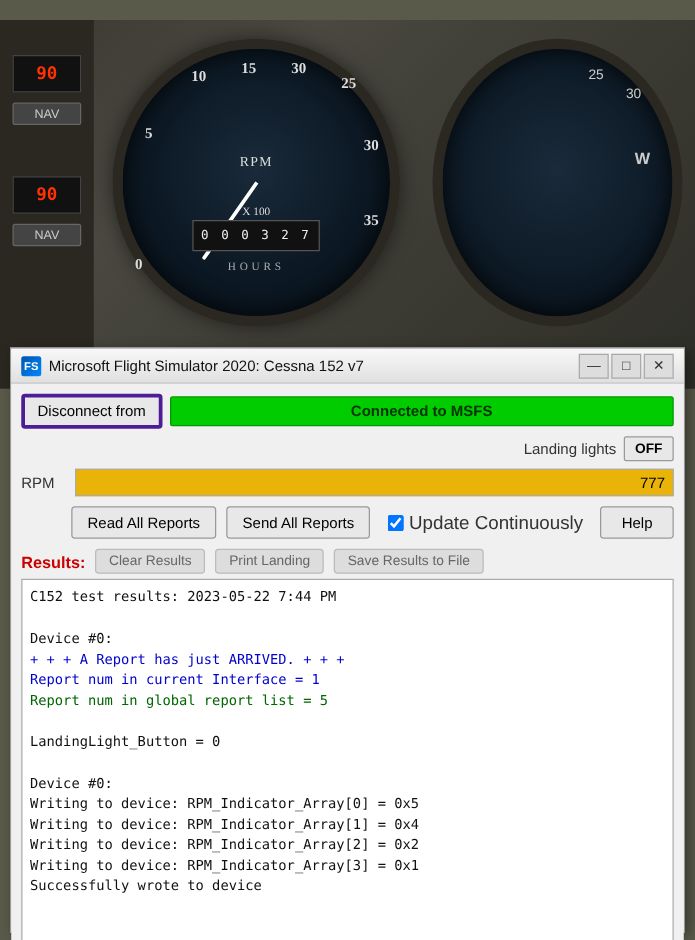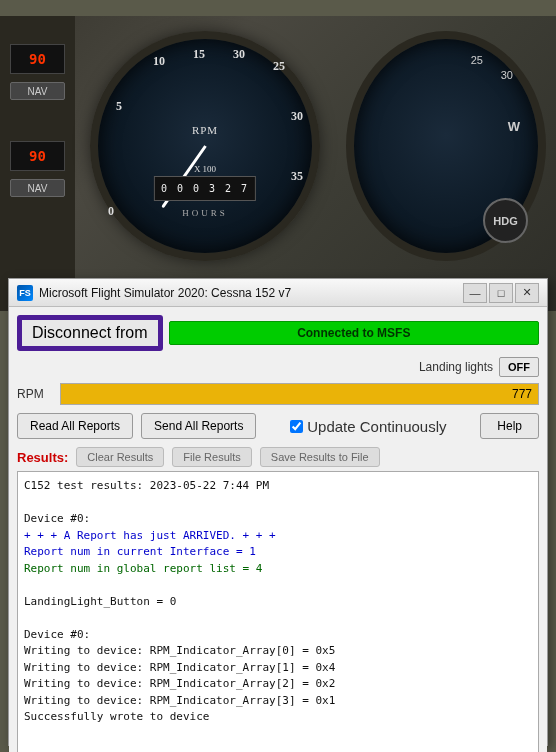--- a/index.html
+++ b/index.html
@@ -152,24 +152,24 @@
     .row-connect {
       display: flex;
       align-items: center;
       gap: 6px;
       margin-bottom: 6px;
     }
 
     .btn-disconnect {
       padding: 4px 10px;
       background: #e8e8e8;
-      border: 5px solid #4c1d95;
+      border: 3px solid #4c1d95;
       border-radius: 3px;
       cursor: pointer;
-      font-size: 16px;
+      font-size: 12px;
       white-space: nowrap;
     }
 
     .connected-label {
       flex: 1;
       background: #00cc00;
       border: 1px solid #009900;
       color: #003300;
       font-size: 12px;
       font-weight: bold;
@@ -224,20 +224,21 @@
       text-align: right;
       background: #eab308;
     }
 
     
     .row-buttons {
       display: flex;
       align-items: center;
       gap: 8px;
       margin-bottom: 8px;
+      margin-left: 40px;
     }
 
     .btn-action {
       padding: 5px 12px;
       background: #e8e8e8;
       border: 1px solid #999;
       border-radius: 3px;
       cursor: pointer;
       font-size: 12px;
     }
@@ -369,21 +370,20 @@
     <div style="position:absolute; bottom:52px; left:50%; transform:translateX(-50%); background:#111; border:1px solid #555; color:#eee; font-size:10px; font-family:monospace; padding:6px 6px; letter-spacing:2px; white-space:nowrap;">0 0 0 3 2 7</div>
 
     <div style="position:absolute; bottom:35px; left:50%; transform:translateX(-50%); color:#aaa; font-size:9px; font-family:serif; letter-spacing:3px;">HOURS</div>
   </div>
 
   <div class="gauge-right" style="position:absolute; top:15px; right:10px; width:200px; height:230px;">
     <span style="position:absolute; top:80px; right:18px; color:#ccc; font-size:13px; font-weight:bold;">W</span>
     <span style="position:absolute; top:30px; right:25px; color:#ccc; font-size:11px;">30</span>
     <span style="position:absolute; top:15px; right:55px; color:#ccc; font-size:11px;">25</span>
 
-    <div style="position:absolute; bottom:10px; right:10px; width:45px; height:45px; border-radius:50%; background:#222; border:2px solid #666; display:flex; align-items:center; justify-content:center; color:#ccc; font-size:11px; font-weight:bold;">HDG</div>
   </div>
 </div>
 
 <div class="dialog">
 
   <div class="dialog-titlebar">
     <div class="dialog-icon">FS</div>
     <span class="dialog-title">Microsoft Flight Simulator 2020: Cessna 152 v7</span>
     <div class="title-btn">—</div>
     <div class="title-btn">□</div>
@@ -413,31 +413,31 @@
       <div class="checkbox-row">
         <input type="checkbox" id="update-check" checked="" style="">
         <label class="checkbox-label" for="update-check">Update Continuously</label>
       </div>
       <button class="btn-help">Help</button>
     </div>
 
     <div class="results-header">
       <span class="results-title">Results:</span>
       <button class="btn-results">Clear Results</button>
-      <button class="btn-results">File Results</button>
+      <button class="btn-results">Print Landing</button>
       <button class="btn-results">Save Results to File</button>
     </div>
 
     <div class="results-area" id="results-area">
     <div>C152 test results:  2023-05-22 7:44 PM</div>
         <div>&nbsp;</div>
         <div>Device #0:</div>
         <div class="line-blue">+ + + A Report has just ARRIVED. + + +</div>
         <div class="line-blue">Report num in current Interface = 1</div>
-        <div class="line-green">Report num in global report list = 4</div>
+        <div class="line-green">Report num in global report list = 5</div>
         <div>&nbsp;</div>
         <div>LandingLight_Button = 0</div>
         <div>&nbsp;</div>
         <div>Device #0:</div>
         <div>  Writing to device: RPM_Indicator_Array[0] = 0x5</div>
         <div>  Writing to device: RPM_Indicator_Array[1] = 0x4</div>
         <div>  Writing to device: RPM_Indicator_Array[2] = 0x2</div>
         <div>  Writing to device: RPM_Indicator_Array[3] = 0x1</div>
         <div>  Successfully wrote to device</div>
       </div>

